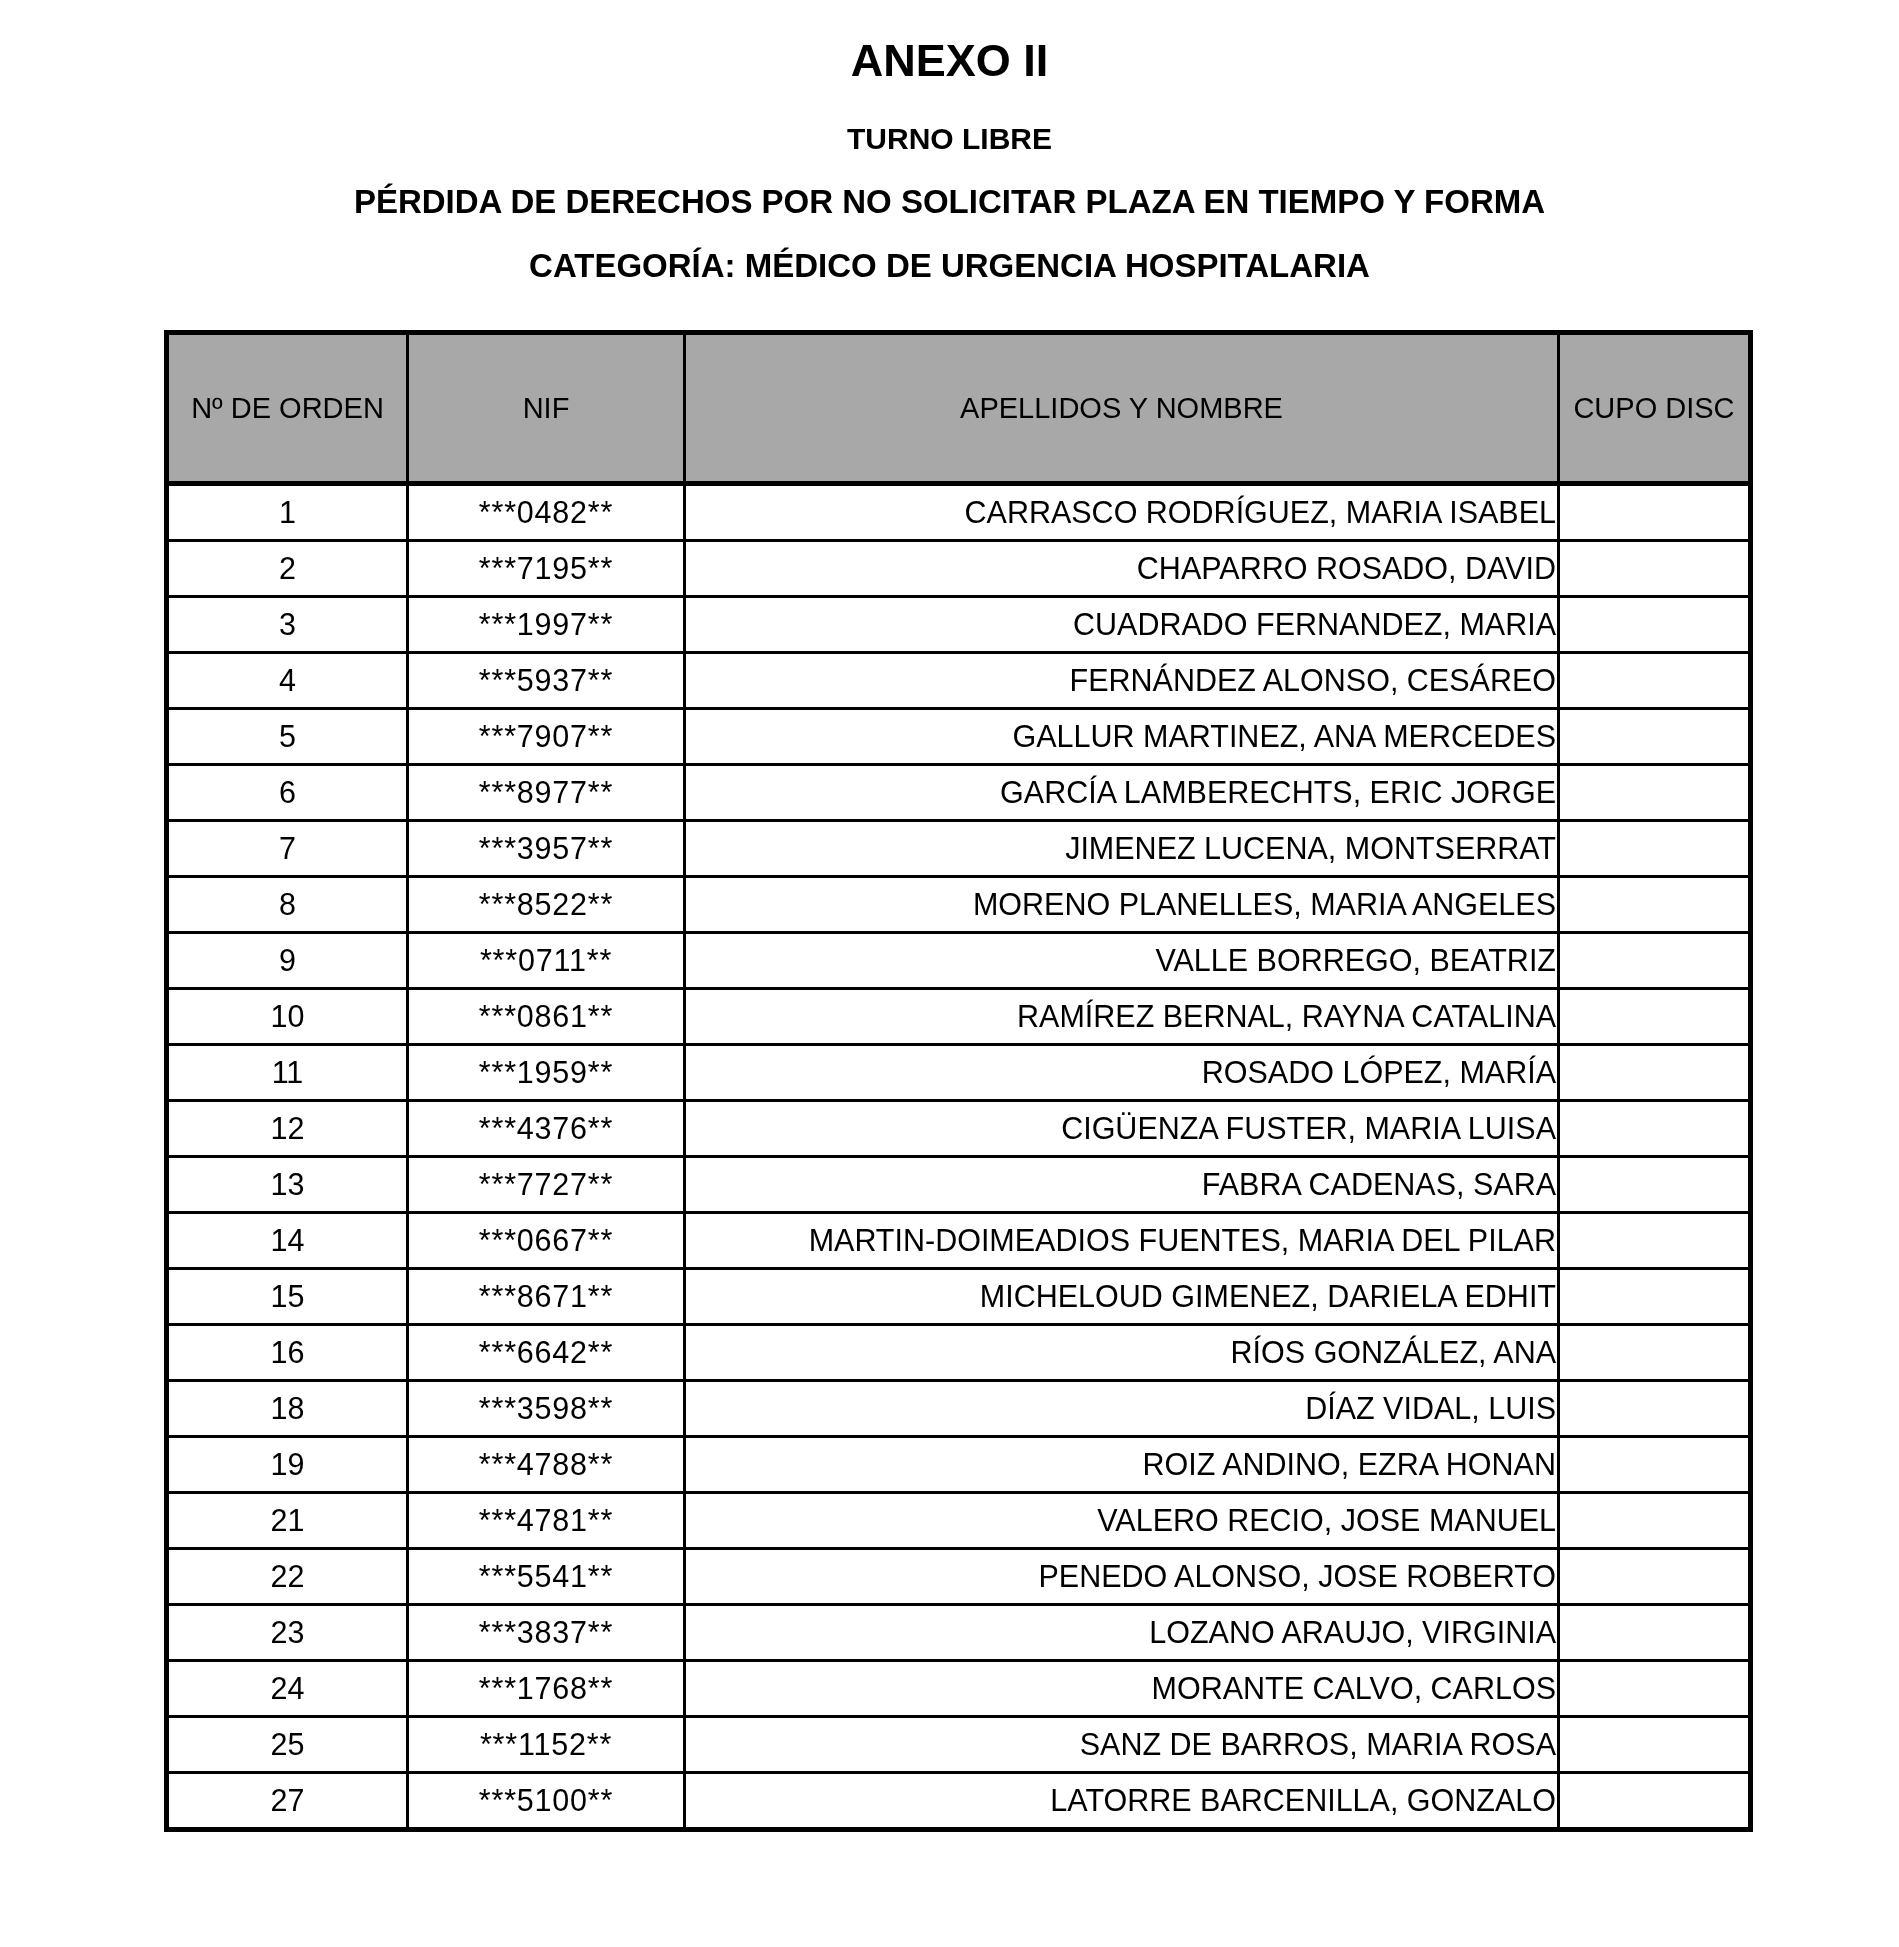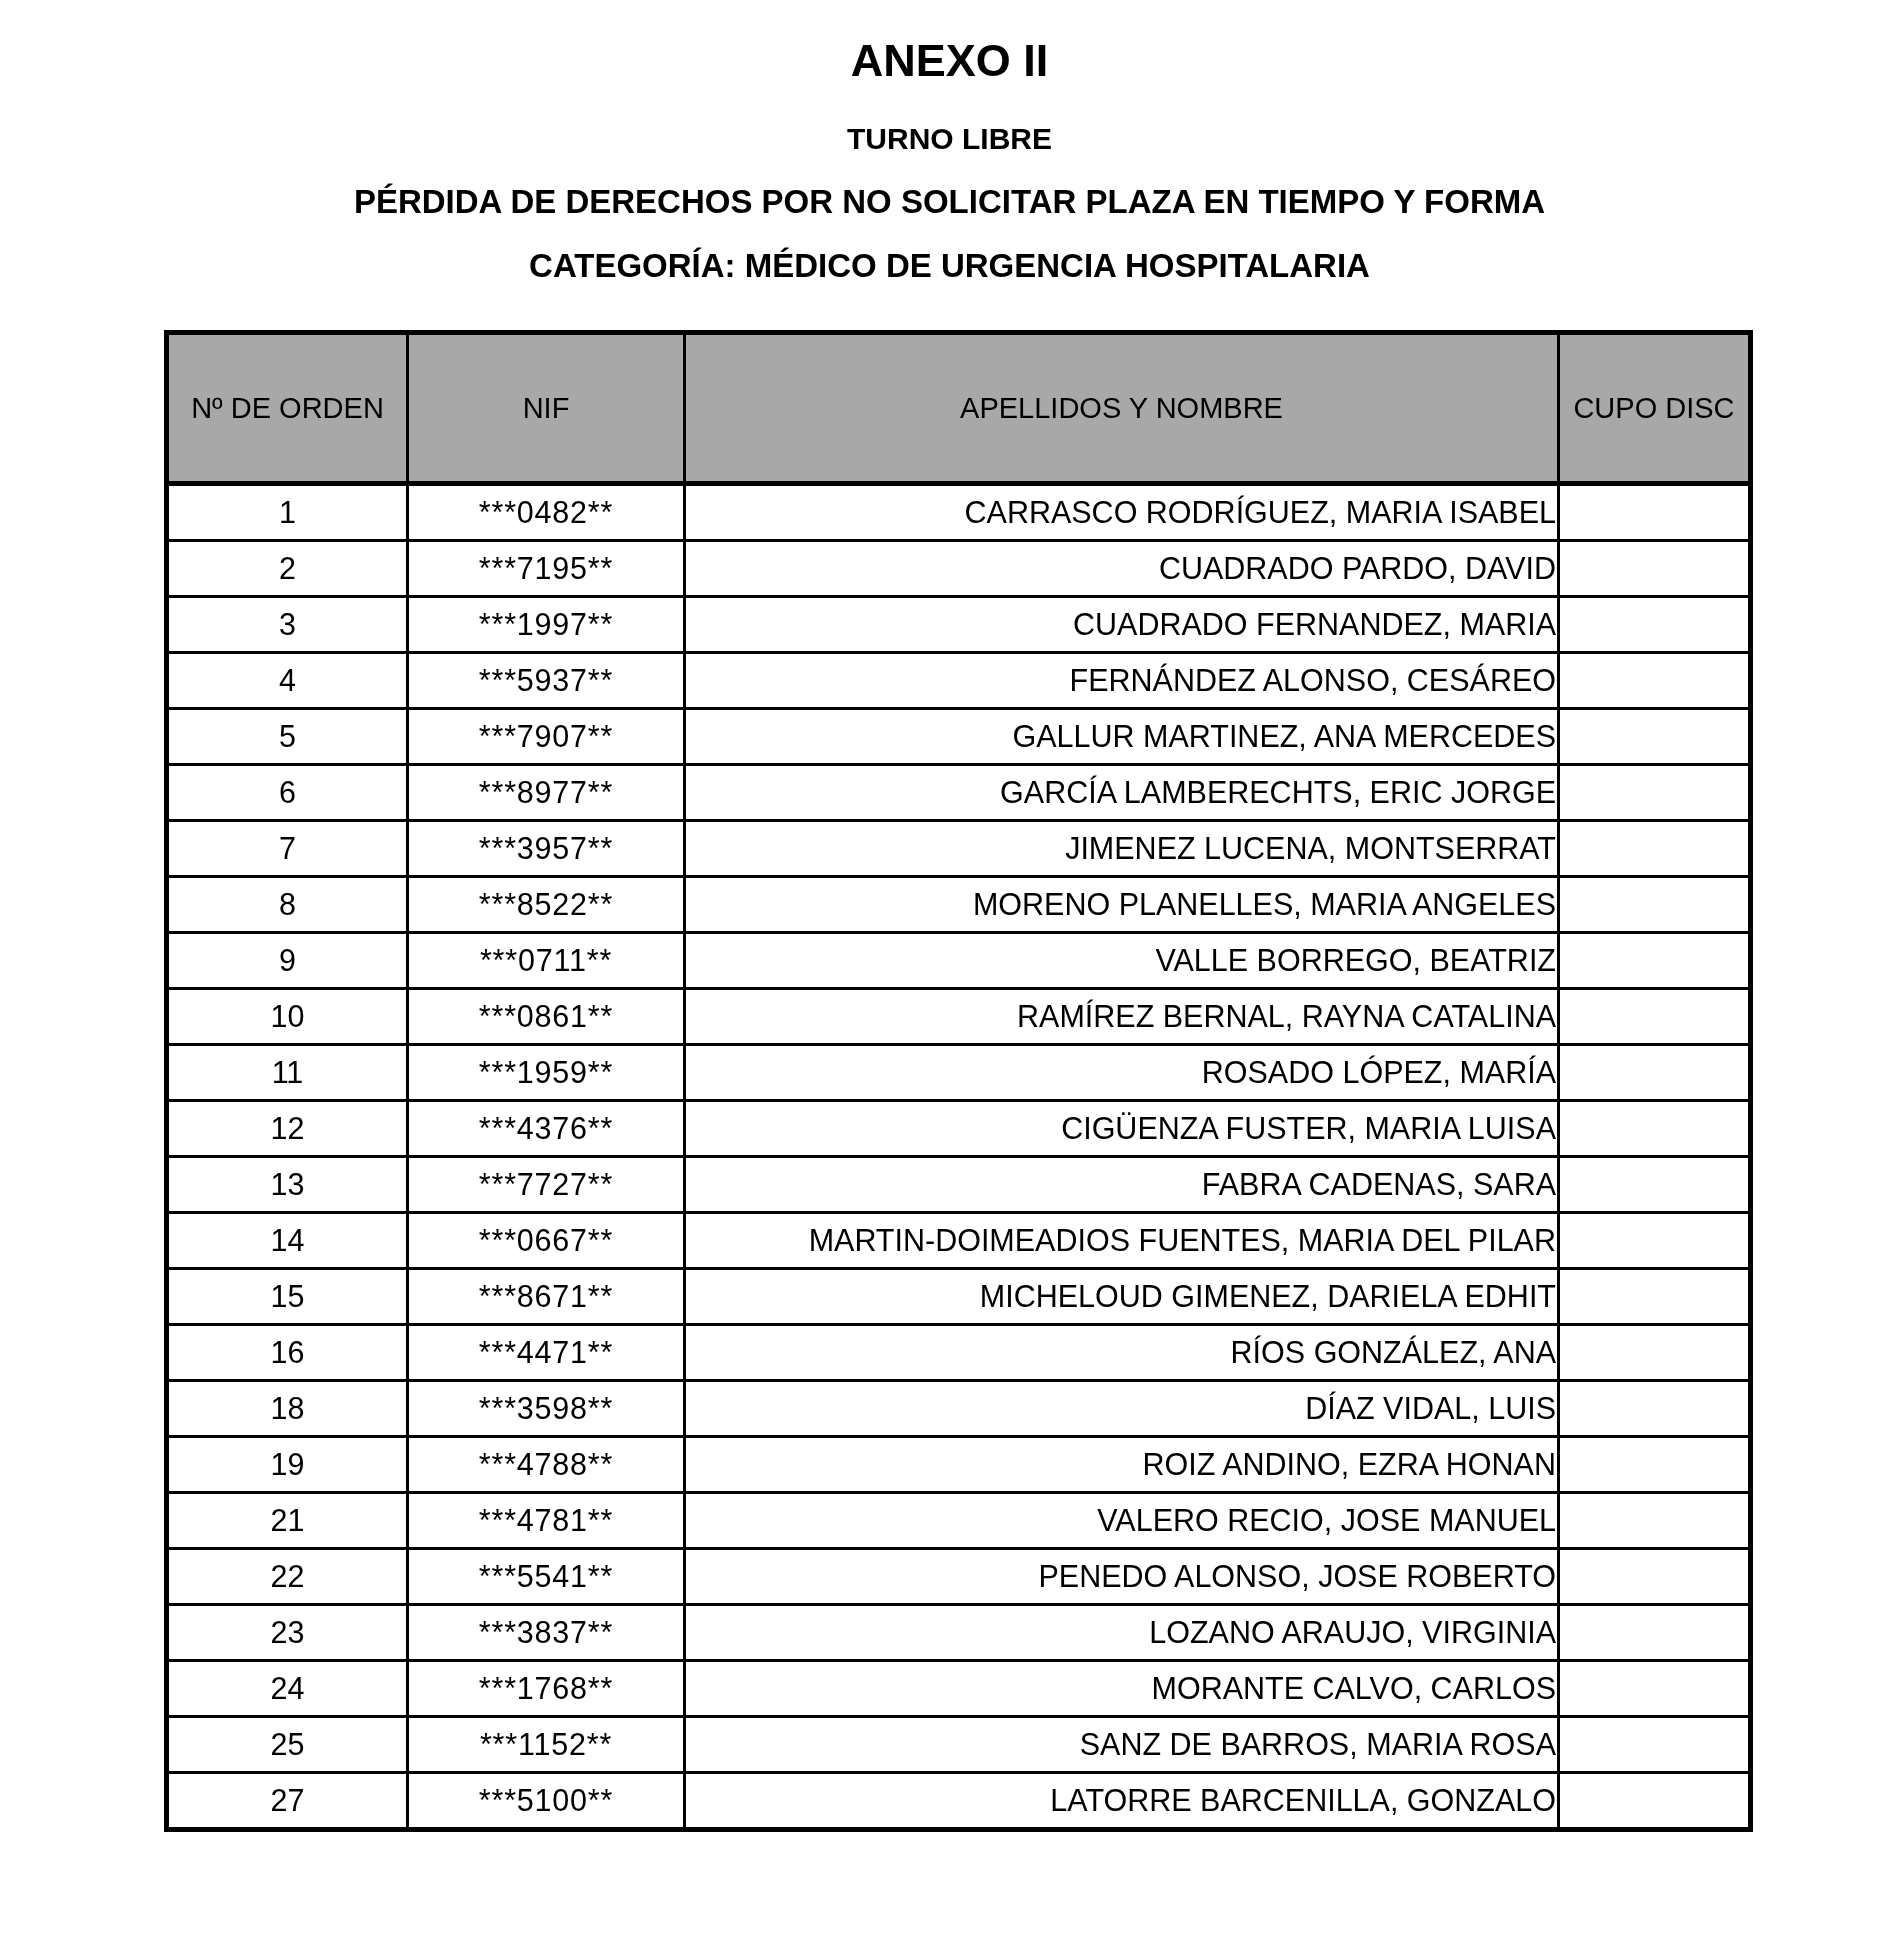--- a/index.html
+++ b/index.html
@@ -103,21 +103,21 @@
   <tbody>
       <tr>
         <td class="col-orden">1</td>
         <td class="col-nif">***0482**</td>
         <td class="col-nombre">CARRASCO RODRÍGUEZ, MARIA ISABEL</td>
         <td class="col-cupo"></td>
       </tr>
       <tr>
         <td class="col-orden">2</td>
         <td class="col-nif">***7195**</td>
-        <td class="col-nombre">CUADRADO PARDO, DAVID</td>
+        <td class="col-nombre">CHAPARRO ROSADO, DAVID</td>
         <td class="col-cupo"></td>
       </tr>
       <tr>
         <td class="col-orden">3</td>
         <td class="col-nif">***1997**</td>
         <td class="col-nombre">CUADRADO FERNANDEZ, MARIA</td>
         <td class="col-cupo"></td>
       </tr>
       <tr>
         <td class="col-orden">4</td>
@@ -186,21 +186,21 @@
         <td class="col-cupo"></td>
       </tr>
       <tr>
         <td class="col-orden">15</td>
         <td class="col-nif">***8671**</td>
         <td class="col-nombre">MICHELOUD GIMENEZ, DARIELA EDHIT</td>
         <td class="col-cupo"></td>
       </tr>
       <tr>
         <td class="col-orden">16</td>
-        <td class="col-nif">***4471**</td>
+        <td class="col-nif">***6642**</td>
         <td class="col-nombre">RÍOS GONZÁLEZ, ANA</td>
         <td class="col-cupo"></td>
       </tr>
       <tr>
         <td class="col-orden">18</td>
         <td class="col-nif">***3598**</td>
         <td class="col-nombre">DÍAZ VIDAL, LUIS</td>
         <td class="col-cupo"></td>
       </tr>
       <tr>

